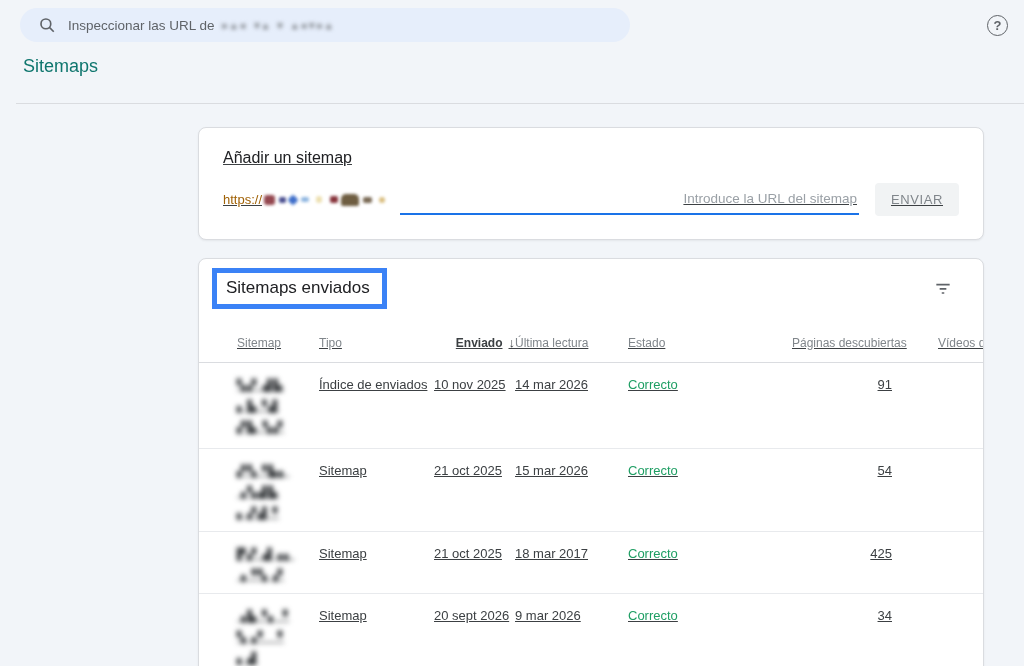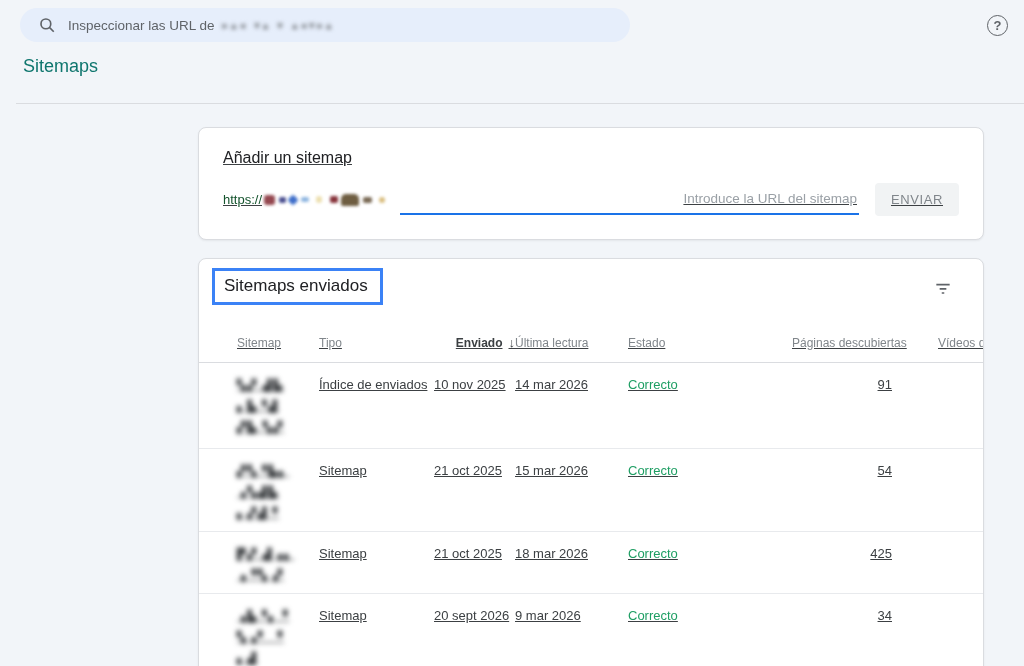--- a/index.html
+++ b/index.html
@@ -40,21 +40,21 @@
     border:1px solid #dadce0; border-radius:8px;
     box-shadow:0 1px 2px rgba(60,64,67,.08);
     text-decoration:underline;
   }
   .card-add { top:127px; height:113px; }
   .card-table { top:258px; height:440px; overflow:hidden; }
 
   
   .card-add h2 { font-size:16px; font-weight:500; color:#202124; padding:21px 24px 0; }
   .add-form { display:flex; align-items:center; padding:0 24px; margin-top:16px; }
-  .url-prefix { font-size:13px; color:#14532d; white-space:nowrap; }
+  .url-prefix { font-size:13px; color:#a16207; white-space:nowrap; }
   .blur-domain-color { display:inline-flex; align-items:center; margin:0 8px 0 2px; width:128px; }
   .blob { display:inline-block; filter:blur(1.6px); }
   .b1{width:11px;height:10px;background:#94474f;border-radius:3px;margin-right:4px;}
   .b2{width:7px;height:6px;background:#4a4e8f;border-radius:2px;margin-right:3px;}
   .b3{width:8px;height:8px;background:#3f6fca;border-radius:2px;transform:rotate(45deg);margin-right:4px;}
   .b4{width:8px;height:5px;background:#8fb6e0;border-radius:2px;margin-right:7px;}
   .b5{width:6px;height:7px;background:#ecdfae;border-radius:3px;margin-right:8px;}
   .b6{width:8px;height:7px;background:#86333a;border-radius:2px;margin-right:3px;}
   .b7{width:18px;height:12px;background:#6e5d41;border-radius:5px 5px 2px 2px;margin-right:4px;}
   .b8{width:9px;height:6px;background:#7a6a55;border-radius:2px;margin-right:7px;}
@@ -68,21 +68,21 @@
   .submit-btn {
     background:#f1f3f4; color:#80868b; border:none; border-radius:4px;
     font-size:13px; font-weight:500; letter-spacing:.6px;
     padding:9px 16px; cursor:pointer; font-family:"Liberation Sans", sans-serif;
   }
 
   
   .table-head-zone { position:relative; height:64px; }
   .red-box {
     position:absolute; left:13px; top:9px;
-    border:3px solid #3b82f6; padding:5px 12px 6px 9px;
+    border:5px solid #3b82f6; padding:5px 12px 6px 9px;
   }
   .red-box h2 { font-size:17px; font-weight:500; color:#202124; white-space:nowrap; }
   .filter-btn { position:absolute; right:30px; top:19px; cursor:pointer; }
 
   .grid-row {
     display:grid;
     grid-template-columns:82px 115px 81px 113px 164px 100px 1fr;
     padding-left:38px; align-items:start;
   }
   .col-num { text-align:right; }
@@ -195,21 +195,21 @@
     <div class="col-videos"></div>
   </div>
 
   <div class="grid-row trow r3">
     <div class="name-blur">
       <div>▛▞ ▟▗▖</div>
       <div>▗▝▚ ▞</div>
     </div>
     <div>Sitemap</div>
     <div>21 oct 2025</div>
-    <div>18 mar 2026</div>
+    <div>18 mar 2017</div>
     <div class="estado-ok">Correcto</div>
     <div class="col-num">425</div>
     <div class="col-videos"></div>
   </div>
 
   <div class="grid-row trow r4">
     <div class="name-blur">
       <div>▗▙▝▖▝</div>
       <div>▚▗▘ ▝</div>
       <div>▖▟</div>

